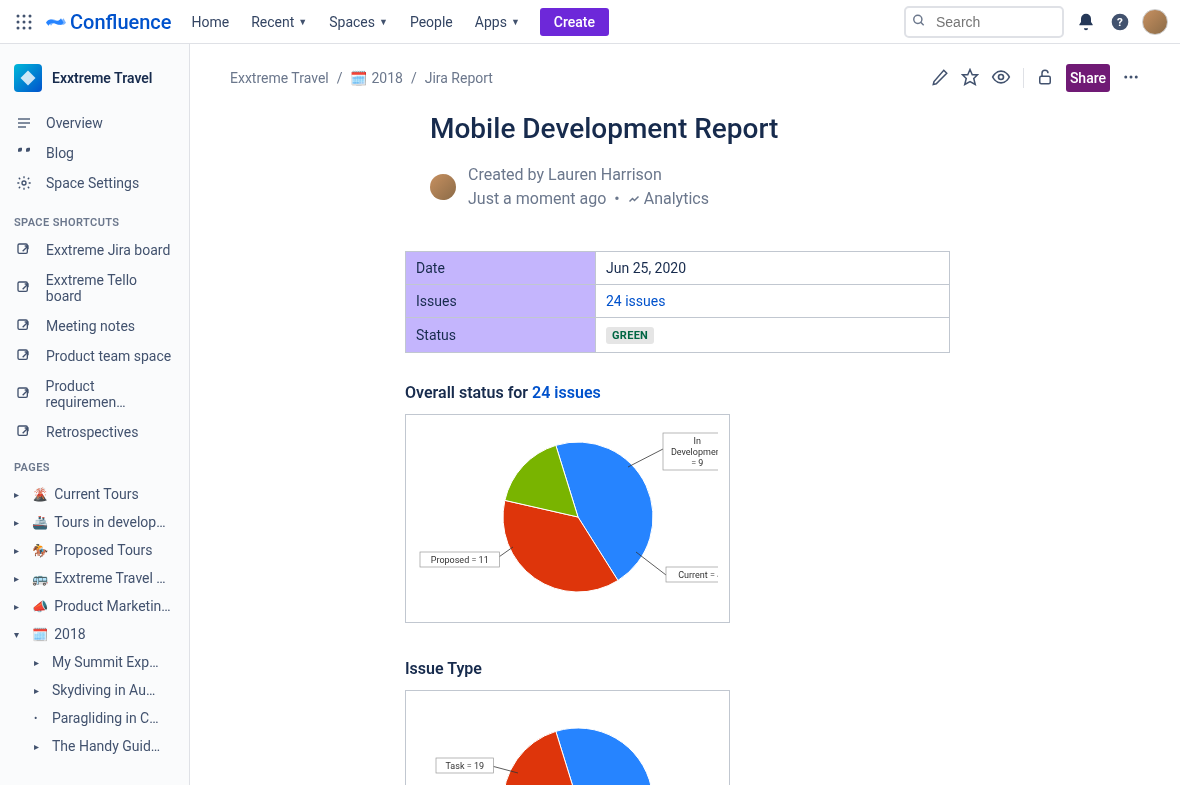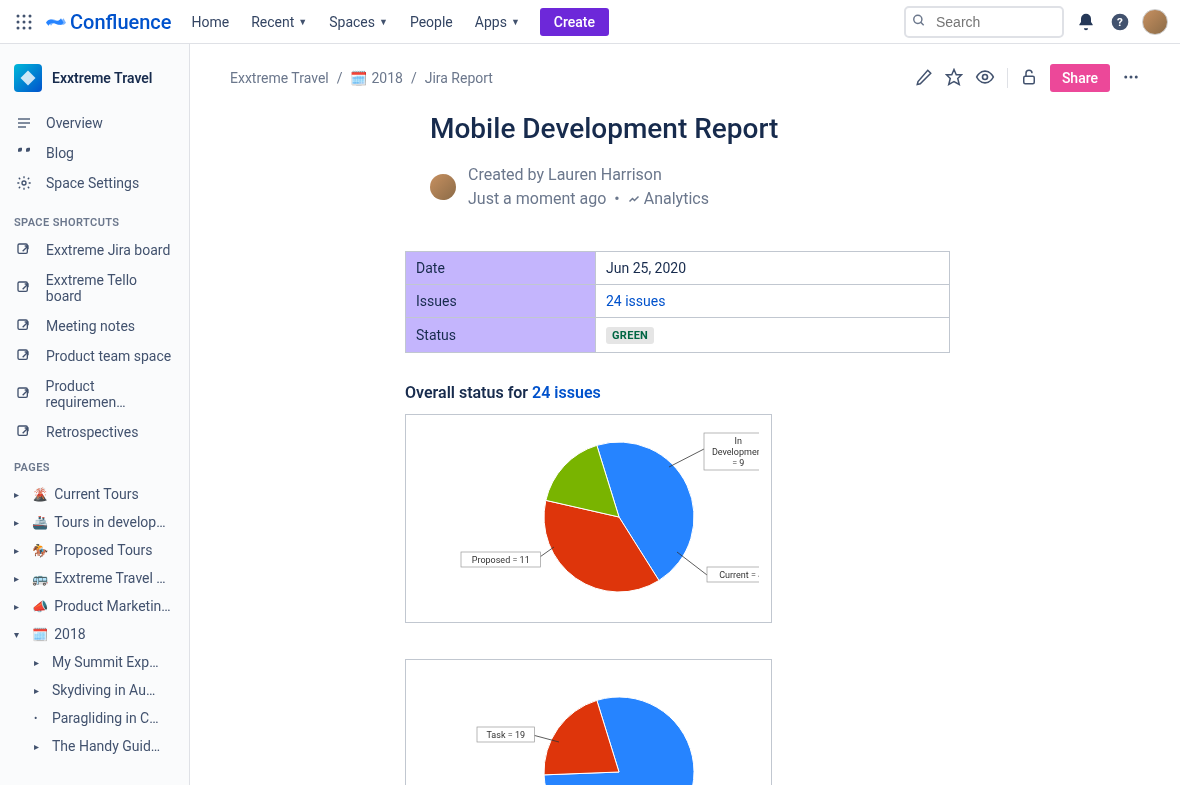--- a/index.html
+++ b/index.html
@@ -34,39 +34,39 @@
 .tree-label { white-space: nowrap; overflow: hidden; text-overflow: ellipsis; max-width: 120px; }
 .tree-item.child .tree-label { max-width: 110px; }
 
 .main { flex: 1; overflow-y: auto; padding: 20px 40px; }
 .page-header { display: flex; align-items: center; justify-content: space-between; margin-bottom: 20px; }
 .breadcrumbs { display: flex; align-items: center; gap: 8px; color: #6B778C; font-size: 14px; }
 .breadcrumbs .crumb { cursor: pointer; }
 .breadcrumbs .sep { color: #6B778C; }
 .page-actions { display: flex; align-items: center; gap: 12px; }
 .action-icon { color: #42526E; cursor: pointer; }
-.share-btn { background: #ec4899; color: #fff; padding: 6px 12px; border-radius: 3px; font-weight: 500; cursor: pointer; font-size: 14px; }
+.share-btn { background: #701a75; color: #fff; padding: 6px 4px; border-radius: 3px; font-weight: 500; cursor: pointer; font-size: 14px; }
 .divider-v { width: 1px; height: 20px; background: #dfe1e6; }
 
 .content { max-width: 740px; margin: 0 auto 0 200px; }
 .page-title { font-size: 28px; font-weight: 500; color: #172B4D; margin-bottom: 18px; }
 .byline { display: flex; align-items: center; gap: 12px; margin-bottom: 40px; }
 .byline-avatar { width: 26px; height: 26px; border-radius: 50%; background: linear-gradient(135deg, #c79060, #8b6b47); }
 .byline-text { font-size: 16px; color: #6B778C; line-height: 1.5; }
 .byline-text .row2 { display: flex; align-items: center; gap: 8px; }
 .analytics { display: flex; align-items: center; gap: 4px; cursor: pointer; }
 
 .info-table { width: 545px; border-collapse: collapse; margin-bottom: 30px; margin-left: -25px; }
 .info-table td { border: 1px solid #C1C7D0; padding: 8px 10px; font-size: 14px; }
 .info-table td:first-child { width: 190px; background: #c4b5fd; font-weight: 400; }
 .link { color: #0052CC; cursor: pointer; }
 .status-badge { display: inline-block; background: #e5e5e5; color: #006644; font-weight: 700; font-size: 11px; padding: 2px 6px; border-radius: 3px; letter-spacing: 0.3px; }
 
 .section-heading { font-size: 16px; font-weight: 600; color: #172B4D; margin-bottom: 12px; margin-left: -25px; }
-.chart-box { border: 1px solid #C1C7D0; padding: 12px; width: 367px; margin-bottom: 36px; margin-left: -25px; text-align: right; }
+.chart-box { border: 1px solid #C1C7D0; padding: 12px; width: 325px; margin-bottom: 36px; margin-left: -25px; }
 </style>
 </head>
 <body>
 
 <div class="topbar">
   <div class="topbar-left">
     <div class="app-switcher">
       <svg width="18" height="18" viewBox="0 0 24 24" fill="#42526E">
           <circle cx="4" cy="4" r="2"></circle>
           <circle cx="12" cy="4" r="2"></circle>
@@ -369,20 +369,21 @@
               <text x="282.25" y="151" font-size="9" text-anchor="middle" fill="#333">Current = 4</text>
             </g>
             <polyline points="95,120 78,132" stroke="#333" fill="none" stroke-width="0.8"></polyline>
             <g>
               <rect x="2" y="125" width="79.5" height="15" fill="#fff" stroke="#999" stroke-width="0.7"></rect>
               <text x="41.75" y="136" font-size="9" text-anchor="middle" fill="#333">Proposed = 11</text>
             </g>
           </svg>
       </div>
 
+      <div class="section-heading">Issue Type</div>
       <div class="chart-box" style="height:130px; overflow:hidden;">
         <svg id="chart2" width="300" height="180">
             <path d="M160,100 L137.83598450039955,28.34976331557955 A75,75 0 1,1 85.0547165995498,102.86434914530402 Z" fill="#2684FF" stroke="#fff" stroke-width="1"></path>
             <path d="M160,100 L85.0547165995498,102.86434914530402 A75,75 0 0,1 137.83598450039952,28.34976331557955 Z" fill="#DE350B" stroke="#fff" stroke-width="1"></path>
             <polyline points="100,70 70,62" stroke="#333" fill="none" stroke-width="0.8"></polyline>
             <g>
               <rect x="18" y="55" width="57.5" height="15" fill="#fff" stroke="#999" stroke-width="0.7"></rect>
               <text x="46.75" y="66" font-size="9" text-anchor="middle" fill="#333">Task = 19</text>
             </g>
           </svg>

